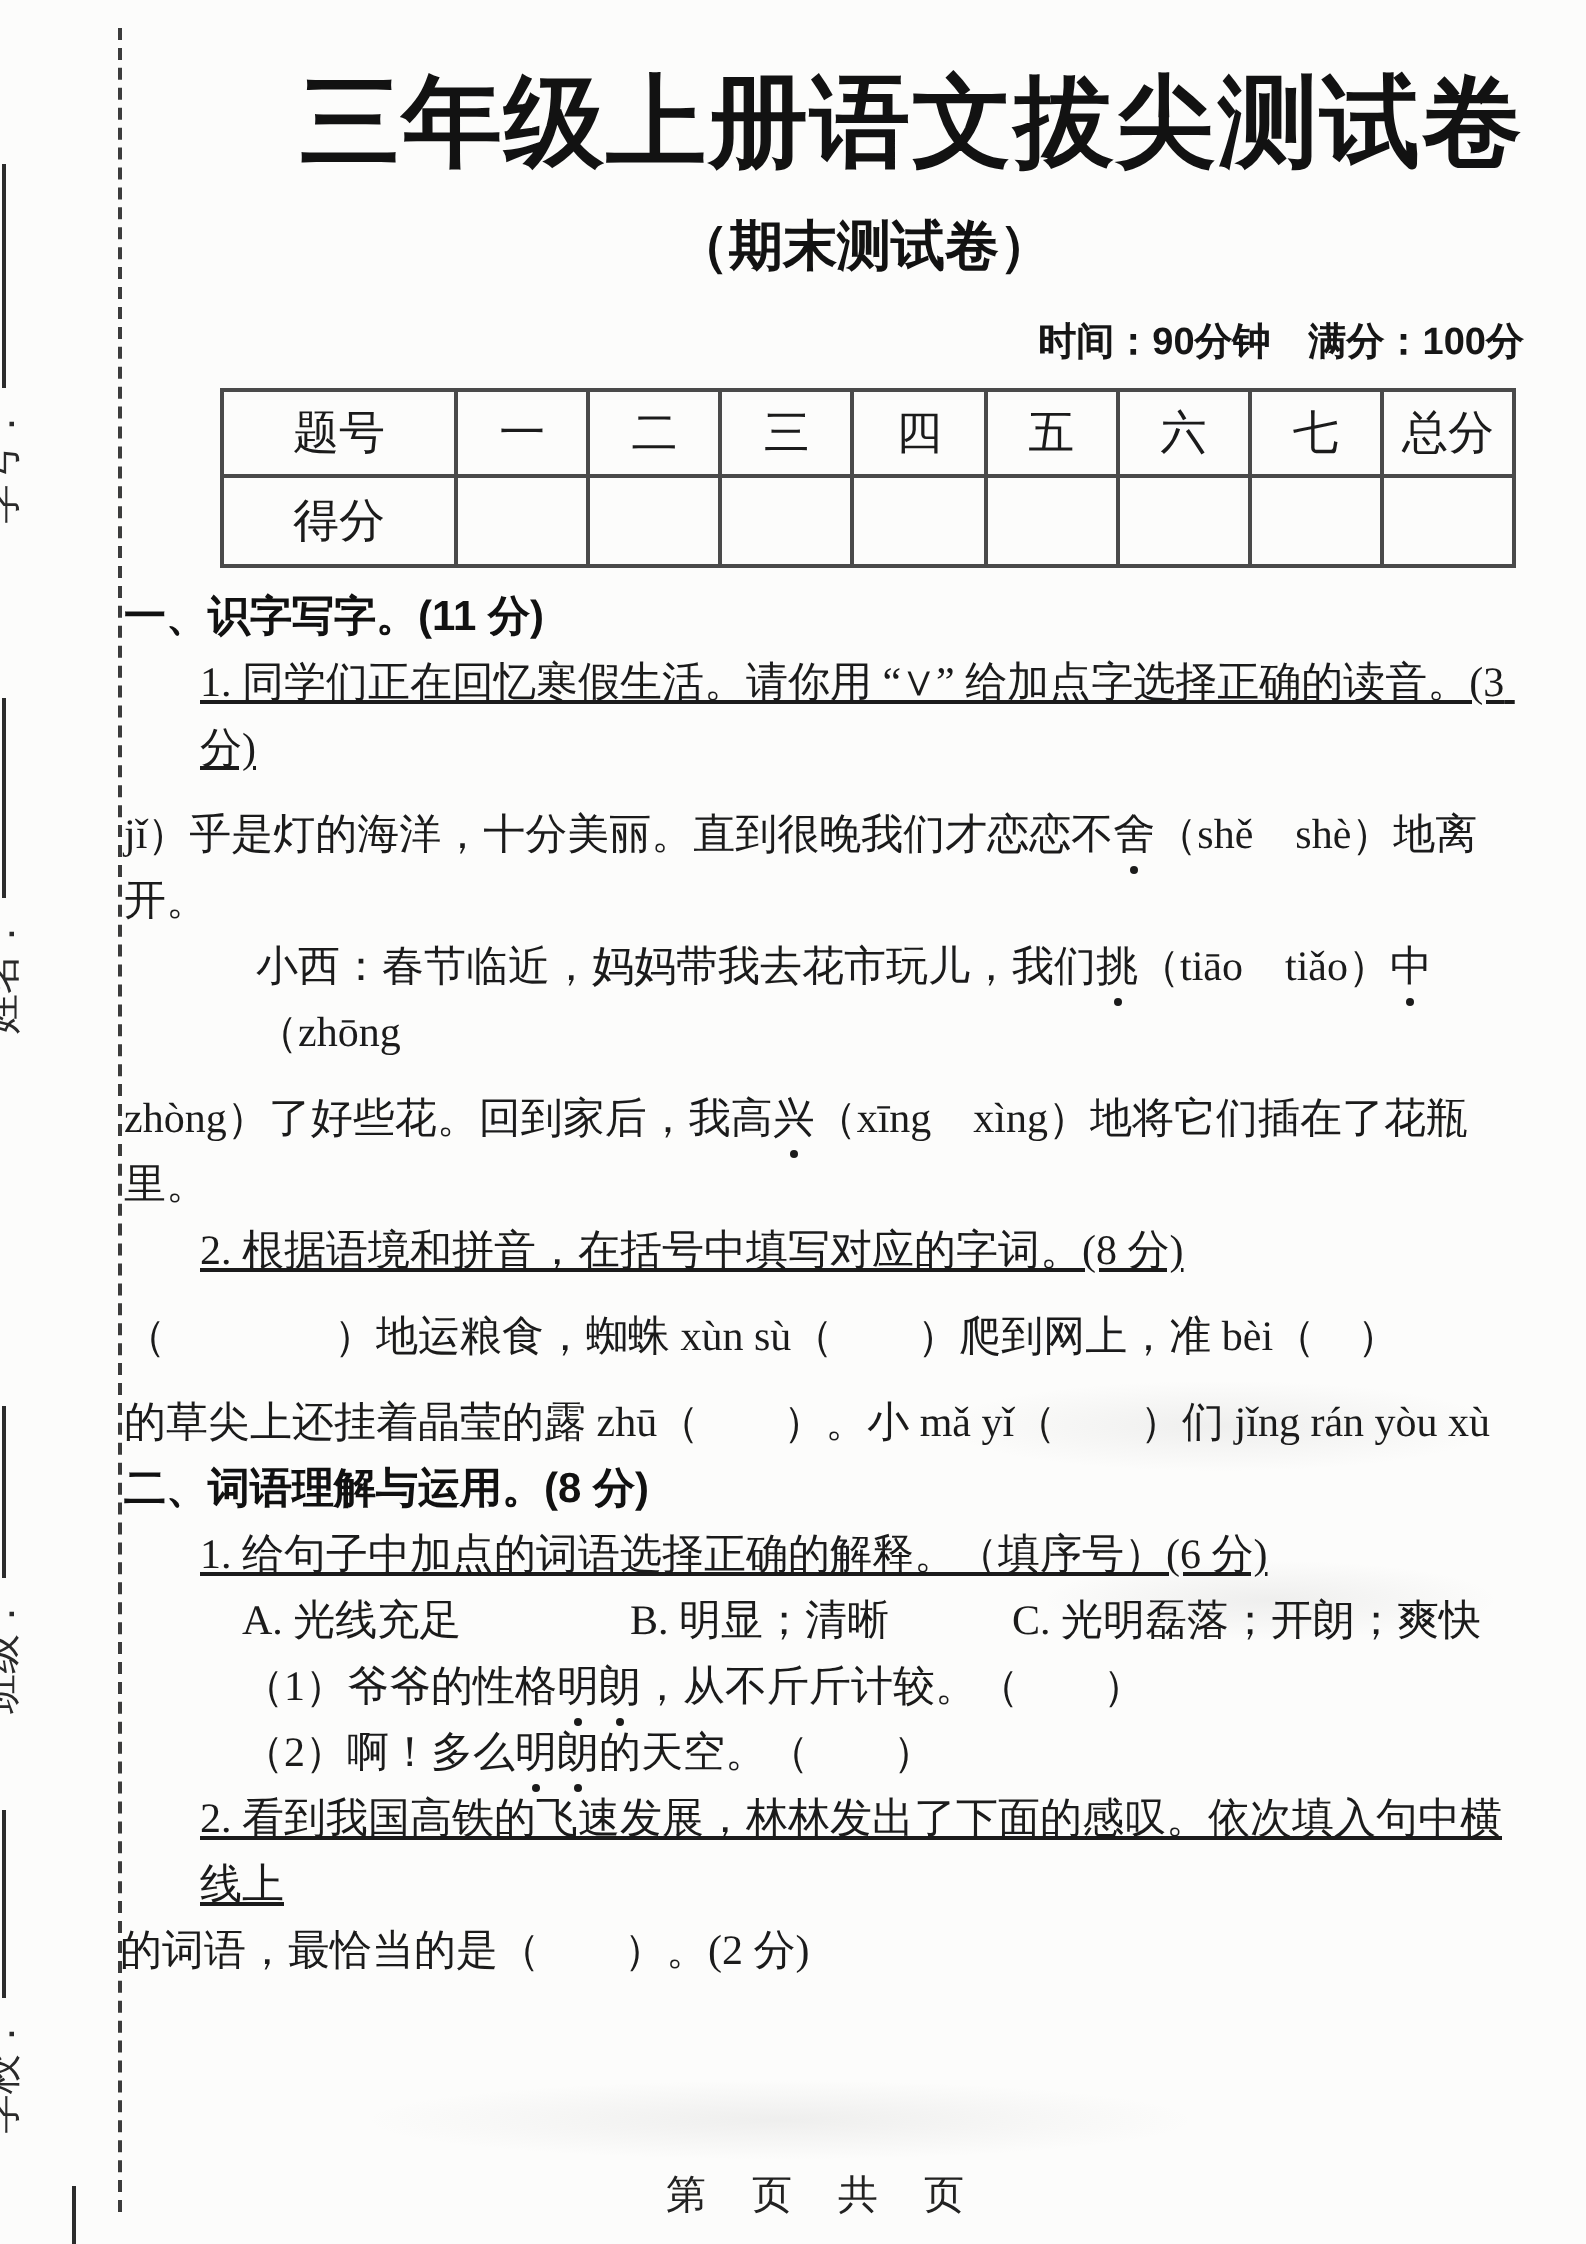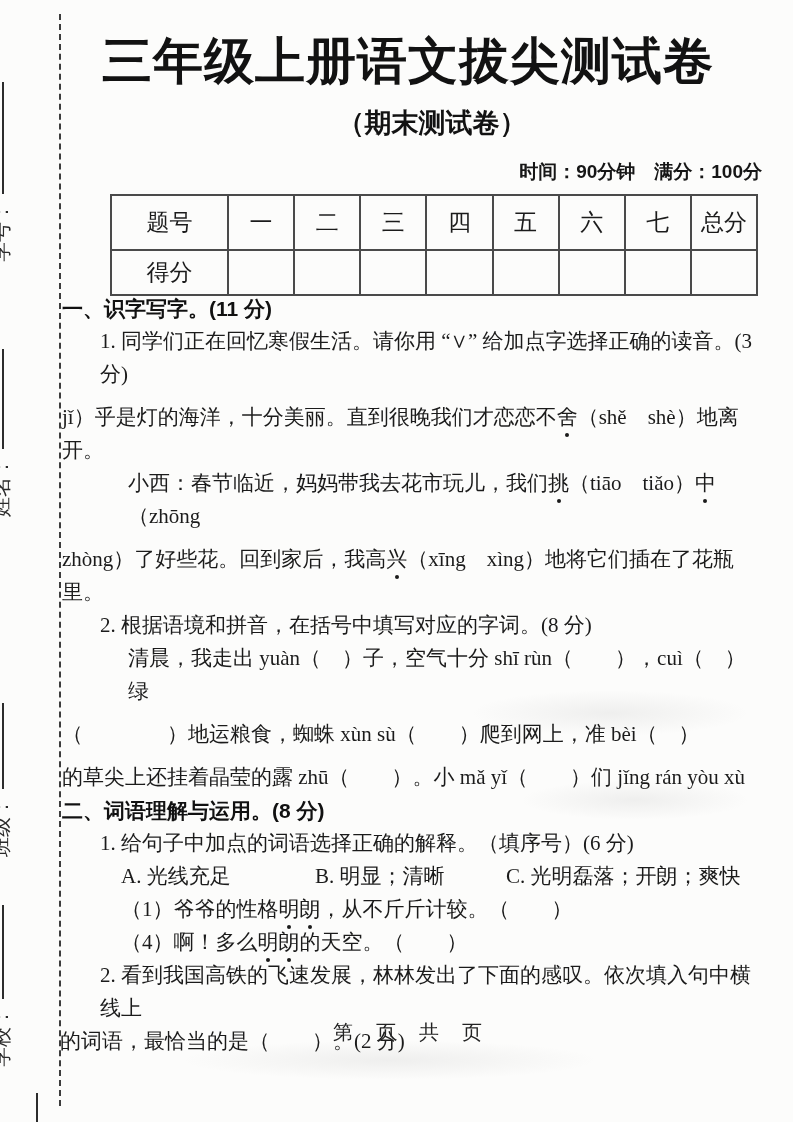--- a/index.html
+++ b/index.html
@@ -52,21 +52,21 @@
 
   
   .content {
     position: absolute;
     left: 62px; top: 0;
     width: 700px; height: 1122px;
   }
   .title {
     margin: 30px 0 0 0;
     padding-left: 40px;
-    text-align: left;
+    text-align: right;
     font-family: "Liberation Sans", sans-serif;
     font-weight: bold;
     font-size: 50px; line-height: 62px;
     letter-spacing: 1px;
     color: #121212;
   }
   .subtitle {
     margin: 8px 0 0 0;
     padding-left: 40px;
     text-align: center;
@@ -87,57 +87,57 @@
     margin: 10px 0 0 48px;
     border-collapse: collapse;
     table-layout: fixed;
     width: 648px;
   }
   table.score td {
     border: 2px solid #4a4a4a;
     text-align: center;
     font-size: 23px;
     color: #1b1b1b;
-    height: 55px;
+    height: 43px;
     padding: 0;
   }
   table.score tr:last-child td { height: 45px; }
   table.score col.c0 { width: 117px; }
 
   
   .exam-body {
     position: absolute;
     left: 0; top: 292px;
     width: 700px;
     font-size: 21px;
     color: #1b1b1b;
   }
   .line { line-height: 33px; white-space: pre-wrap; }
   .l-h    { font-family: "Liberation Sans", sans-serif; font-weight: bold; color:#111; }
-  .l-num  { padding-left: 38px; }
+  .l-num  { padding-left: 38px; text-decoration: underline; }
   .l-para { padding-left: 66px; }
   .l-cont { padding-left: 0; margin-top: 10px; }
   .l-flush{ margin-left: -2px; }
   .l-opt  { padding-left: 59px; }
 
   
   .dc { position: relative; display: inline-block; }
   .dc::after {
     content: "";
     position: absolute;
     left: 50%; bottom: -3px;
     width: 4px; height: 4px;
     margin-left: -2px;
     border-radius: 50%;
     background: #1b1b1b;
   }
 
   .footer {
     position: absolute;
-    left: 0; top: 1019px;
+    left: 0; top: 1084px;
     width: 700px;
     text-align: center;
     font-size: 20px;
     letter-spacing: 9px;
     color: #222;
   }
 
   
   .smudge {
     position: absolute;
@@ -217,27 +217,26 @@
       </tbody>
     </table>
 
     <div class="exam-body">
         <div class="line l-h"><span>一、识字写字。(11 分)</span></div>
         <div class="line l-num"><span>1. 同学们正在回忆寒假生活。请你用 “∨” 给加点字选择正确的读音。(3 分)</span></div>
         <div class="line l-cont"><span>jǐ）乎是灯的海洋，十分美丽。直到很晚我们才恋恋不</span><span class="dc">舍</span><span>（shě　shè）地离开。</span></div>
         <div class="line l-para"><span>小西：春节临近，妈妈带我去花市玩儿，我们</span><span class="dc">挑</span><span>（tiāo　tiǎo）</span><span class="dc">中</span><span>（zhōng</span></div>
         <div class="line l-cont"><span>zhòng）了好些花。回到家后，我高</span><span class="dc">兴</span><span>（xīng　xìng）地将它们插在了花瓶里。</span></div>
         <div class="line l-num"><span>2. 根据语境和拼音，在括号中填写对应的字词。(8 分)</span></div>
-        <div class="line l-para"><span>清晨，我走出 yuàn（　）子，空气十分 shī rùn（　　），cuì（　）绿</span></div>
         <div class="line l-cont"><span>（　　　　）地运粮食，蜘蛛 xùn sù（　　）爬到网上，准 bèi（　）</span></div>
         <div class="line l-cont"><span>的草尖上还挂着晶莹的露 zhū（　　）。小 mǎ yǐ（　　）们 jǐng rán yòu xù</span></div>
         <div class="line l-h"><span>二、词语理解与运用。(8 分)</span></div>
         <div class="line l-num"><span>1. 给句子中加点的词语选择正确的解释。（填序号）(6 分)</span></div>
         <div class="line l-opt"><span style="display: inline-block; width: 194px;">A. 光线充足</span><span style="display: inline-block; width: 191px;">B. 明显；清晰</span><span>C. 光明磊落；开朗；爽快</span></div>
         <div class="line l-opt"><span>（1）爷爷的性格</span><span class="dc">明</span><span class="dc">朗</span><span>，从不斤斤计较。（　　）</span></div>
-        <div class="line l-opt"><span>（4）啊！多么</span><span class="dc">明</span><span class="dc">朗</span><span>的天空。（　　）</span></div>
+        <div class="line l-opt"><span>（2）啊！多么</span><span class="dc">明</span><span class="dc">朗</span><span>的天空。（　　）</span></div>
         <div class="line l-num"><span>2. 看到我国高铁的飞速发展，林林发出了下面的感叹。依次填入句中横线上</span></div>
         <div class="line l-flush"><span>的词语，最恰当的是（　　）。(2 分)</span></div>
       </div>
 
     <div class="footer">第 页 共 页</div>
   </div>
 </div>
 
 </body></html>

